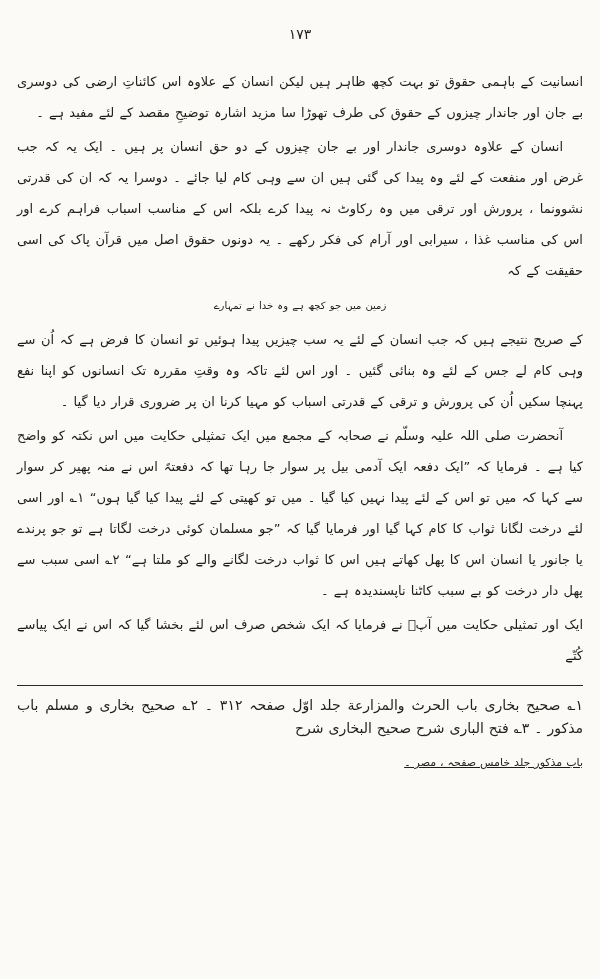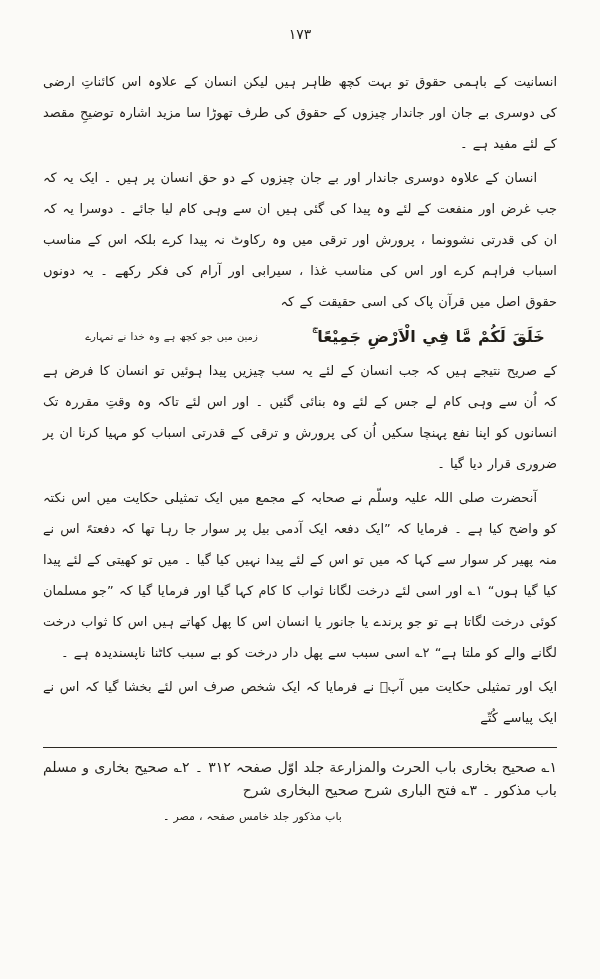--- a/index.html
+++ b/index.html
@@ -7,21 +7,21 @@
   body {
     width:600px; height:979px;
     background:var(--paper);
     font-family:"DejaVu Sans", sans-serif;
     color:var(--ink);
     overflow:hidden;
   }
   .page {
     box-sizing:border-box;
     width:600px; height:979px;
-    padding:22px 43px 8px;
+    padding:22px 17px 8px;
     direction:rtl;
     position:relative;
   }
   .page-number {
     text-align:center;
     font-size:14px;
     letter-spacing:2px;
     margin:4px 0 24px;
   }
   .body-text {
@@ -49,43 +49,43 @@
     margin:14px 0 8px;
     width:100%;
   }
   .footnote {
     font-size:14px;
     line-height:23px;
     text-align:justify;
     word-spacing:0.5px;
   }
   .footnote-line2 {
-    text-align:left;
+    text-align:right;
     margin-left:120px;
-    margin-top:4px;
+    margin-top:12px;
     font-size:11px;
     line-height:22px;
+    text-decoration:underline;
   }
 </style>
 </head>
 <body>
 
 <div class="page">
 
   <div class="page-number">۱۷۳</div>
 
   <div class="body-text">
 
     <p class="para">انسانیت کے باہمی حقوق تو بہت کچھ ظاہر ہیں لیکن انسان کے علاوہ اس کائناتِ ارضی کی دوسری بے جان اور جاندار چیزوں کے حقوق کی طرف تھوڑا سا مزید اشارہ توضیحِ مقصد کے لئے مفید ہے ۔</p>
 
     <p class="para indent">انسان کے علاوہ دوسری جاندار اور بے جان چیزوں کے دو حق انسان پر ہیں ۔ ایک یہ کہ جب غرض اور منفعت کے لئے وہ پیدا کی گئی ہیں ان سے وہی کام لیا جائے ۔ دوسرا یہ کہ ان کی قدرتی نشوونما ، پرورش اور ترقی میں وہ رکاوٹ نہ پیدا کرے بلکہ اس کے مناسب اسباب فراہم کرے اور اس کی مناسب غذا ، سیرابی اور آرام کی فکر رکھے ۔ یہ دونوں حقوق اصل میں قرآن پاک کی اسی حقیقت کے کہ</p>
 
     <div class="verse-block">
       <div class="verse-row">
-        <div class="vcol arabic-verse">خَلَقَ لَكُمْ مَّا فِي الْاَرْضِ جَمِيْعًا ۚ</div>
         <div class="vcol verse-trans">زمین میں جو کچھ ہے وہ خدا نے تمہارے</div>
       </div>
       <div class="verse-row">
       </div>
     </div>
 
     <p class="para">کے صریح نتیجے ہیں کہ جب انسان کے لئے یہ سب چیزیں پیدا ہوئیں تو انسان کا فرض ہے کہ اُن سے وہی کام لے جس کے لئے وہ بنائی گئیں ۔ اور اس لئے تاکہ وہ وقتِ مقررہ تک انسانوں کو اپنا نفع پہنچا سکیں اُن کی پرورش و ترقی کے قدرتی اسباب کو مہیا کرنا ان پر ضروری قرار دیا گیا ۔</p>
 
     <p class="para indent">آنحضرت صلی اللہ علیہ وسلّم نے صحابہ کے مجمع میں ایک تمثیلی حکایت میں اس نکتہ کو واضح کیا ہے ۔ فرمایا کہ ”ایک دفعہ ایک آدمی بیل پر سوار جا رہا تھا کہ دفعتہً اس نے منہ پھیر کر سوار سے کہا کہ میں تو اس کے لئے پیدا نہیں کیا گیا ۔ میں تو کھیتی کے لئے پیدا کیا گیا ہوں“ ۱؎ اور اسی لئے درخت لگانا ثواب کا کام کہا گیا اور فرمایا گیا کہ ”جو مسلمان کوئی درخت لگاتا ہے تو جو پرندے یا جانور یا انسان اس کا پھل کھاتے ہیں اس کا ثواب درخت لگانے والے کو ملتا ہے“ ۲؎ اسی سبب سے پھل دار درخت کو بے سبب کاٹنا ناپسندیدہ ہے ۔</p>
 

